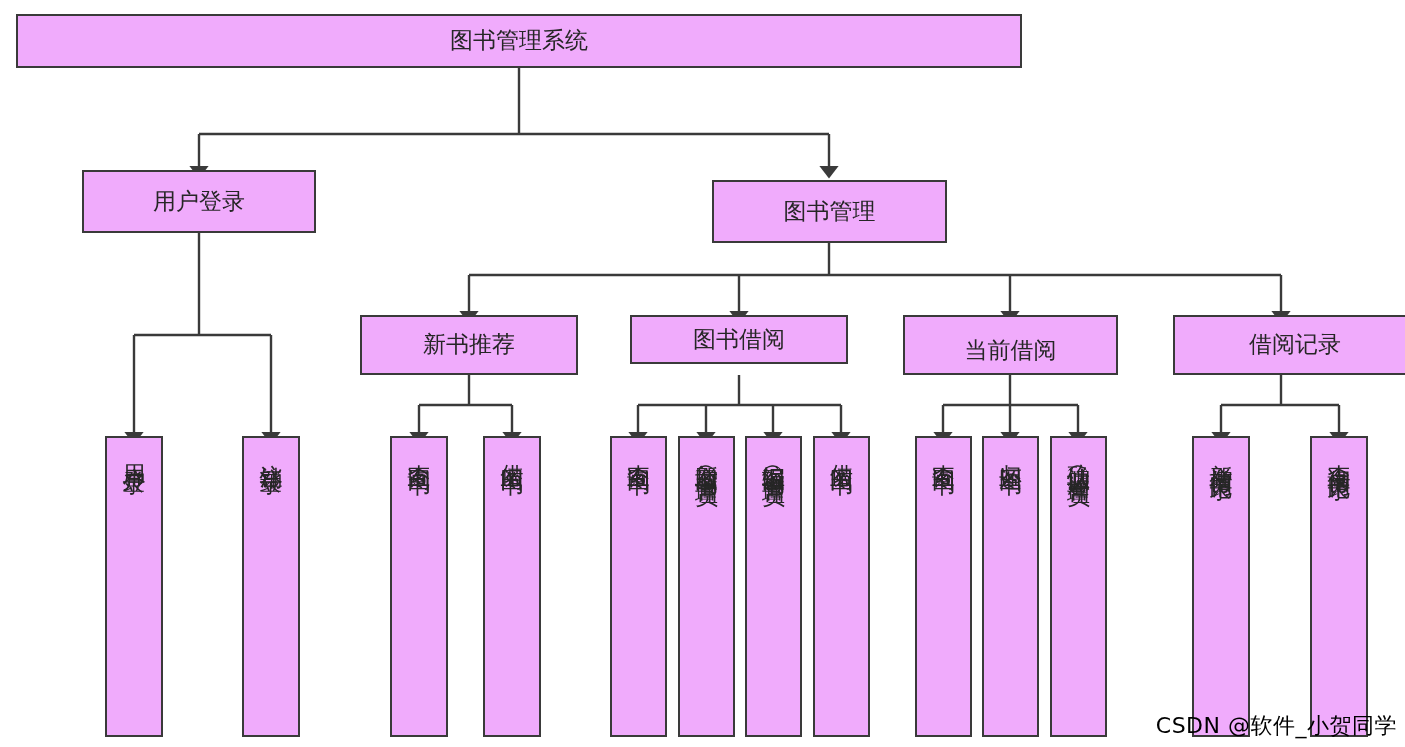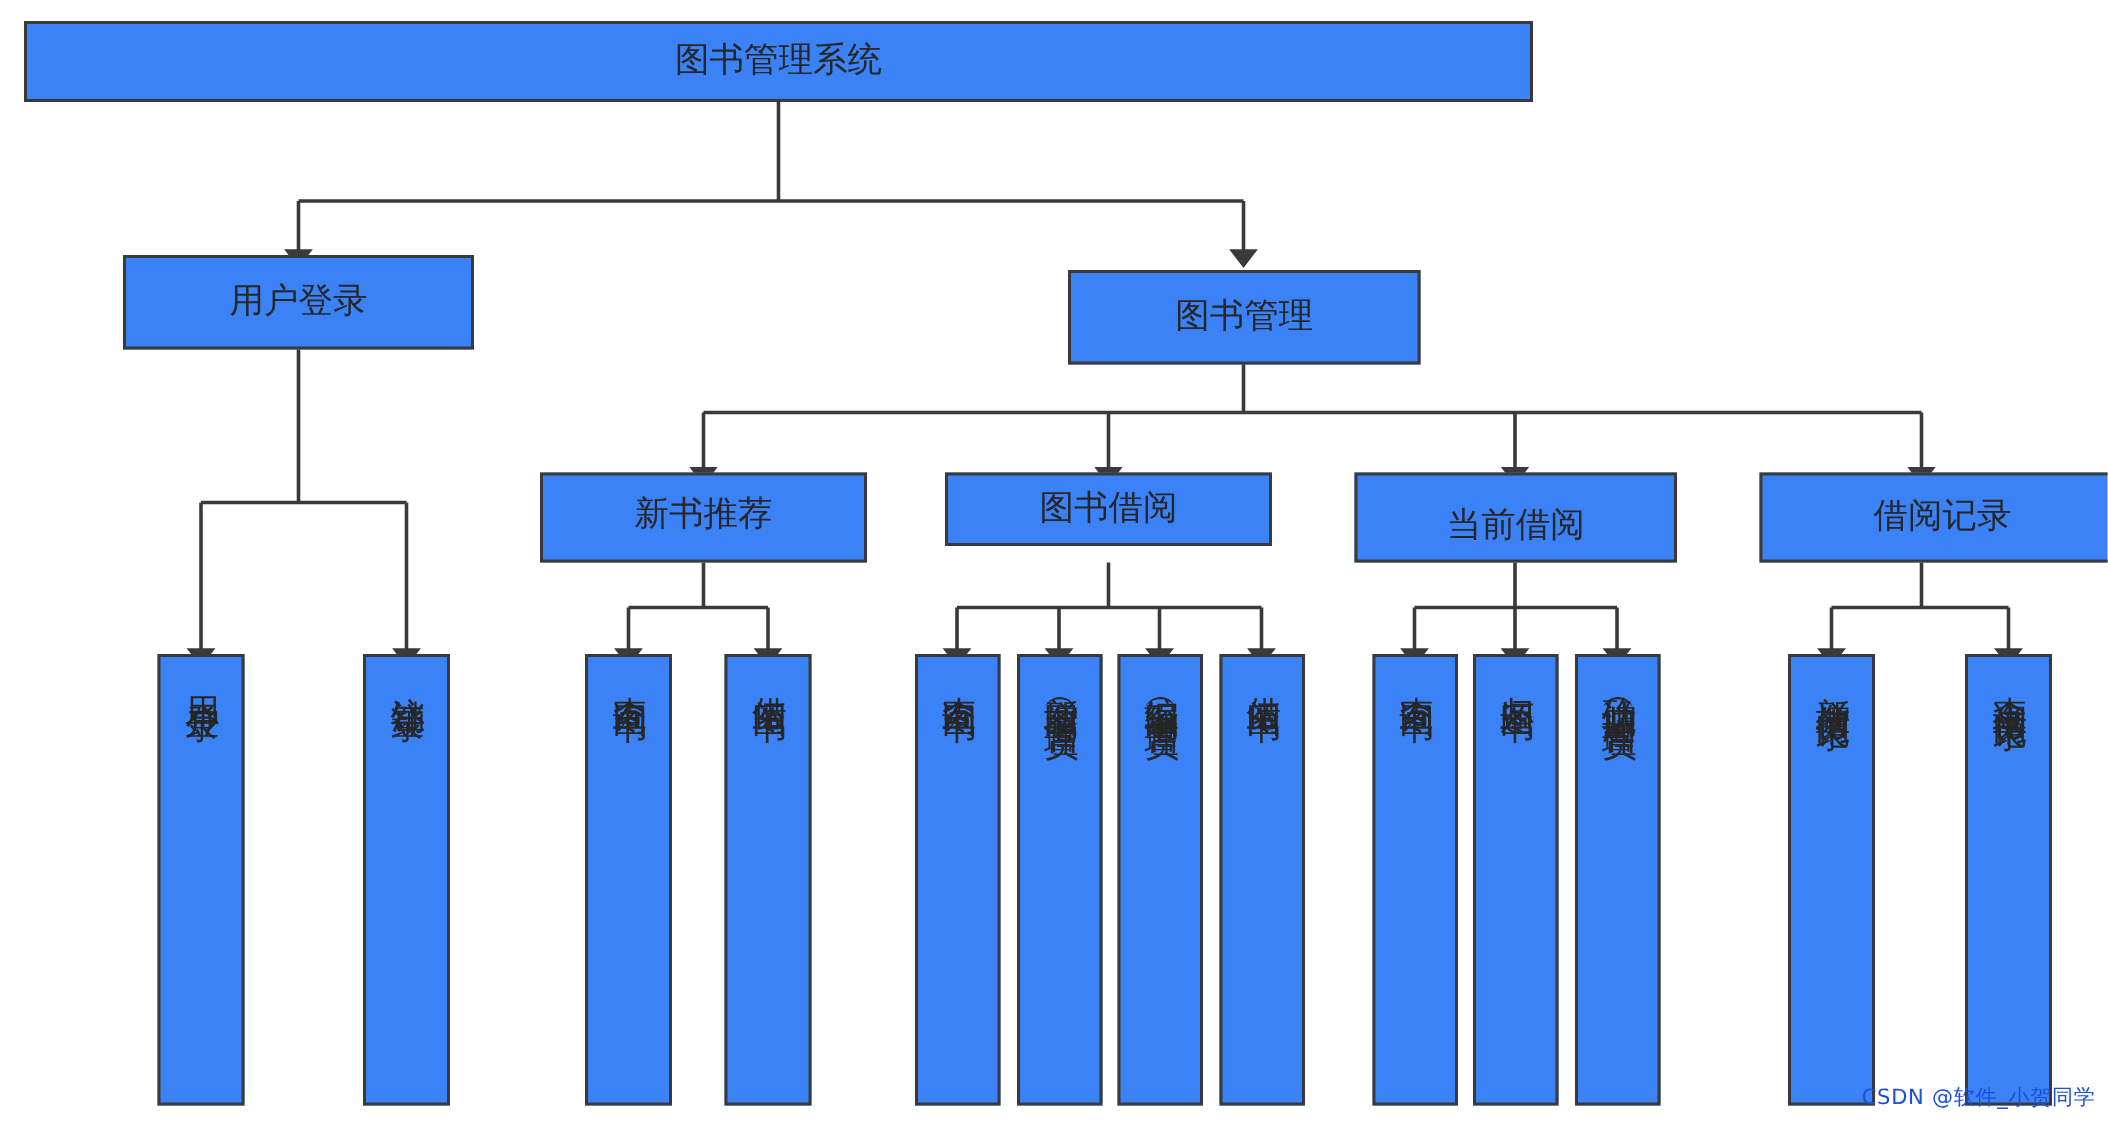--- a/index.html
+++ b/index.html
@@ -23,21 +23,21 @@
     position: absolute;
     left: 0;
     top: 0;
     width: 1405px;
     height: 747px;
     pointer-events: none;
   }
   .node {
     position: absolute;
     box-sizing: border-box;
-    background: #3b82f6;
+    background: #f0abfc;
     border: 2px solid #3a3a3a;
     display: flex;
     align-items: center;
     justify-content: center;
     overflow: hidden;
   }
   .node .label {
     color: #262626;
     text-align: center;
     line-height: 1.18;
@@ -54,22 +54,22 @@
     writing-mode: vertical-rl;
     text-orientation: upright;
     font-size: 23px;
     letter-spacing: 3px;
     line-height: 1;
   }
   #watermark {
     position: absolute;
     right: 8px;
     bottom: 6px;
-    font-size: 14px;
-    color: #1d4ed8;
+    font-size: 22px;
+    color: #000000;
     letter-spacing: 0.5px;
     white-space: nowrap;
   }
 </style>
 </head>
 <body>
 
 <div id="diagram-root">
 
   <svg id="wires" viewBox="0 0 1405 747" preserveAspectRatio="none">
@@ -119,21 +119,21 @@
       <div class="node horizontal" style="left: 16px; top: 14px; width: 1006px; height: 54px; border-color: rgb(58, 58, 58);">
         <span class="label" style="color: rgb(38, 38, 38);">图书管理系统</span>
       </div>
       <div class="node horizontal" style="left: 82px; top: 170px; width: 234px; height: 63px; border-color: rgb(58, 58, 58);">
         <span class="label" style="color: rgb(38, 38, 38);">用户登录</span>
       </div>
       <div class="node horizontal" style="left: 712px; top: 170px; width: 235px; height: 63px; border-color: rgb(58, 58, 58); margin-top: 10px;">
         <span class="label" style="color: rgb(38, 38, 38);">图书管理</span>
       </div>
       <div class="node horizontal" style="left: 360px; top: 315px; width: 218px; height: 60px; border-color: rgb(58, 58, 58);">
-        <span class="label" style="color: rgb(38, 38, 38); font-family: Liberation Mono, monospace;">新书推荐</span>
+        <span class="label" style="color: rgb(38, 38, 38);">新书推荐</span>
       </div>
       <div class="node horizontal" style="left: 630px; top: 315px; width: 218px; height: 49px; border-color: rgb(58, 58, 58);">
         <span class="label" style="color: rgb(38, 38, 38);">图书借阅</span>
       </div>
       <div class="node horizontal" style="left: 903px; top: 315px; width: 215px; height: 60px; border-color: rgb(58, 58, 58);">
         <span class="label" style="color: rgb(38, 38, 38); margin-top: 12px;">当前借阅</span>
       </div>
       <div class="node horizontal" style="left: 1173px; top: 315px; width: 244px; height: 60px; border-color: rgb(58, 58, 58);">
         <span class="label" style="color: rgb(38, 38, 38);">借阅记录</span>
       </div>

